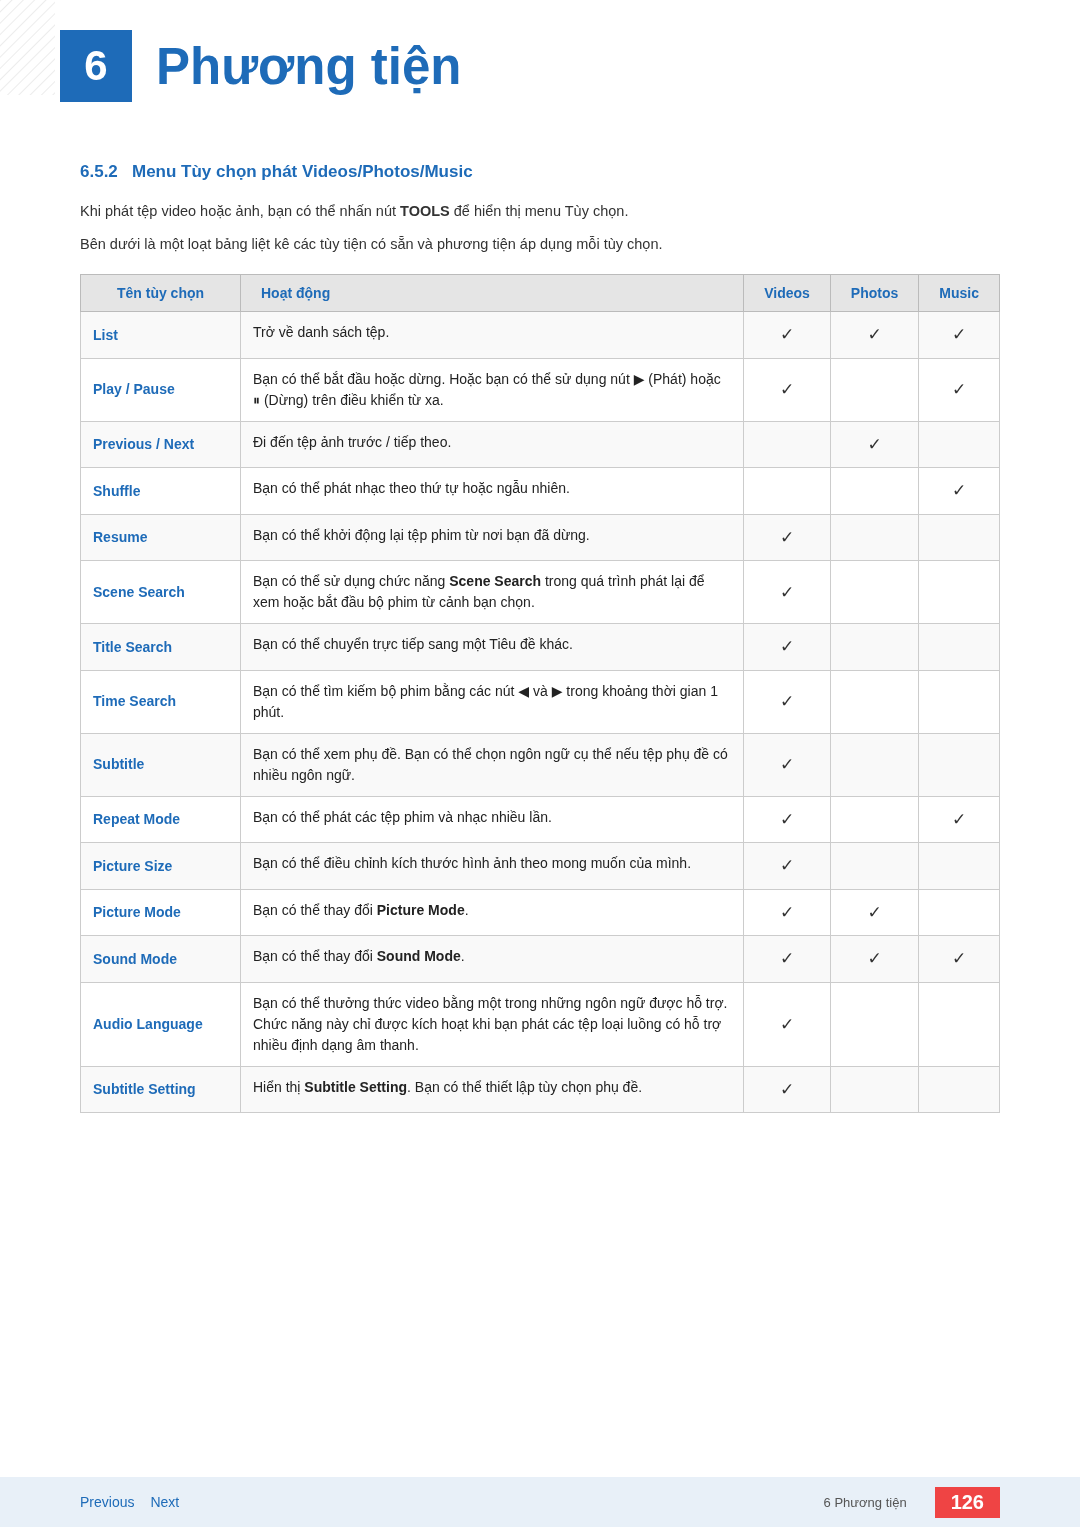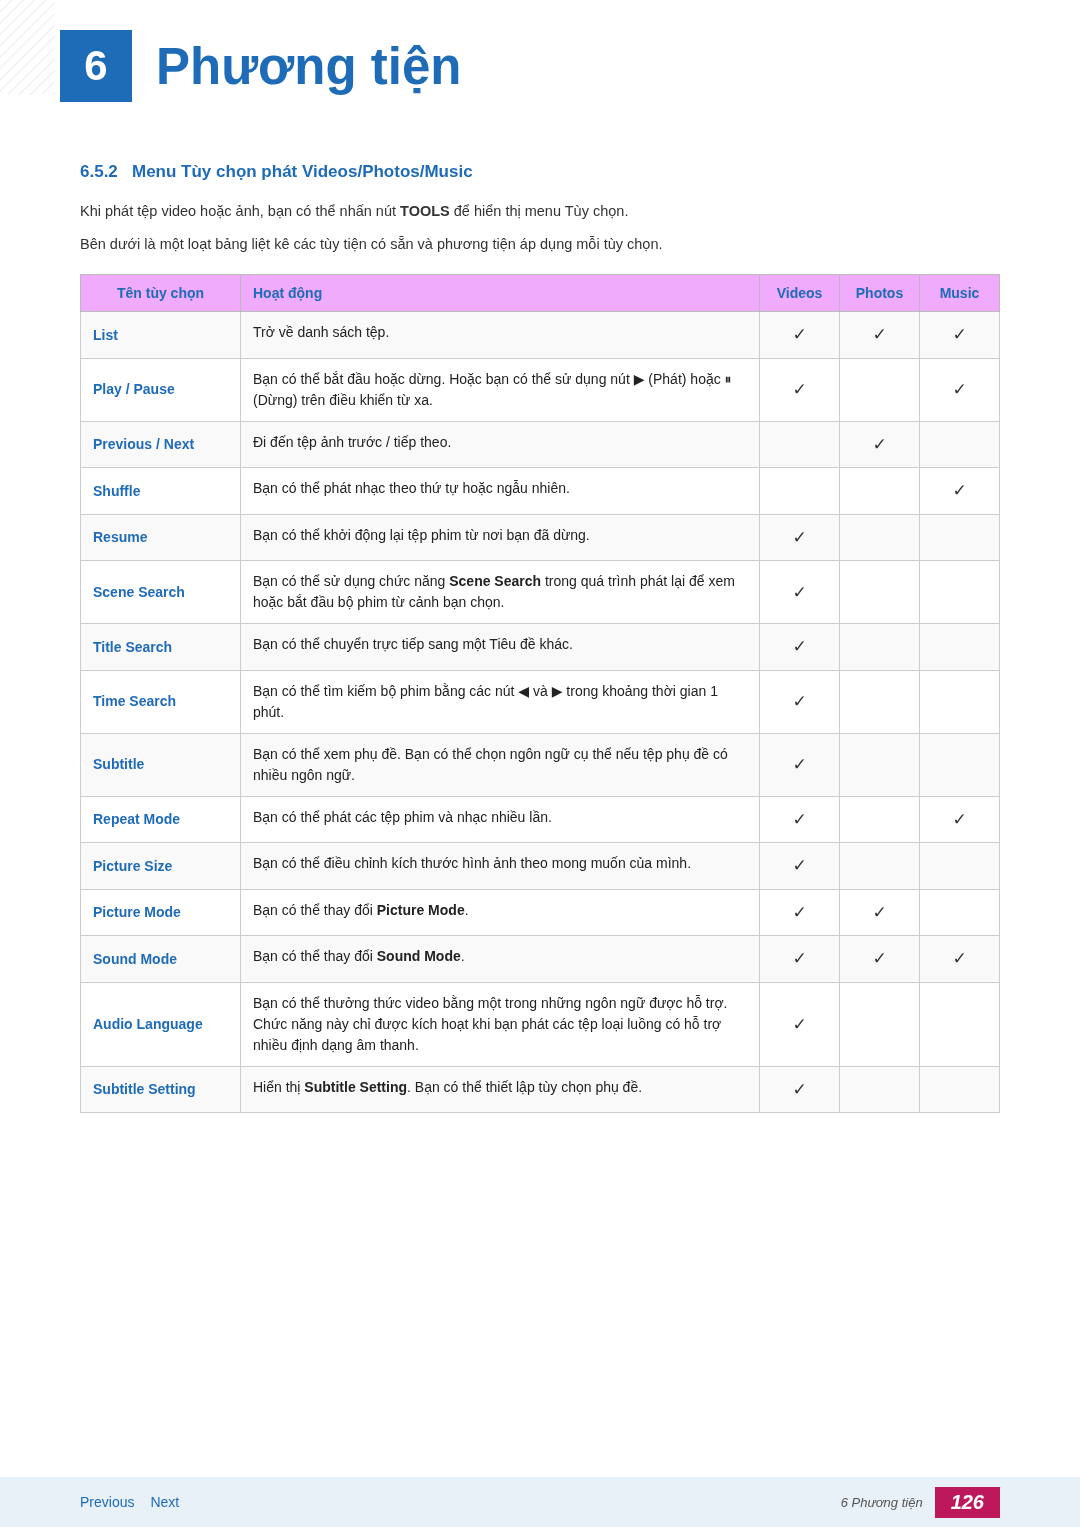--- a/index.html
+++ b/index.html
@@ -65,24 +65,24 @@
 
     
     .options-table {
       width: 100%;
       border-collapse: collapse;
       margin-top: 18px;
       font-size: 14px;
     }
 
     .options-table th {
-      background: #f0abfc;
-      color: #1e6bb8;
-      font-weight: bold;
-      padding: 10px 12px;
+      background: #e5e5e5;
+      color: #1e6bb8;
+      font-weight: bold;
+      padding: 10px 20px;
       border: 1px solid #bbb;
       text-align: center;
     }
     .options-table th:first-child {
       text-align: center;
       width: 160px;
     }
     .options-table th:nth-child(2) {
       text-align: left;
     }
@@ -143,29 +143,28 @@
     }
     .footer-nav a {
       color: #1e6bb8;
       text-decoration: none;
       font-size: 14px;
       font-weight: normal;
     }
     .footer-right {
       display: flex;
       align-items: center;
-      gap: 12px;
-      font-style: italic;
+      gap: 28px;
     }
     .footer-chapter-label {
       font-size: 13px;
       color: #555;
     }
     .footer-page-num {
-      background: #be185d;
+      background: #ef4444;
       color: #fff;
       font-size: 20px;
       font-weight: bold;
       padding: 4px 16px;
       min-width: 60px;
     }
 
     
     .corner-pattern {
       position: absolute;

